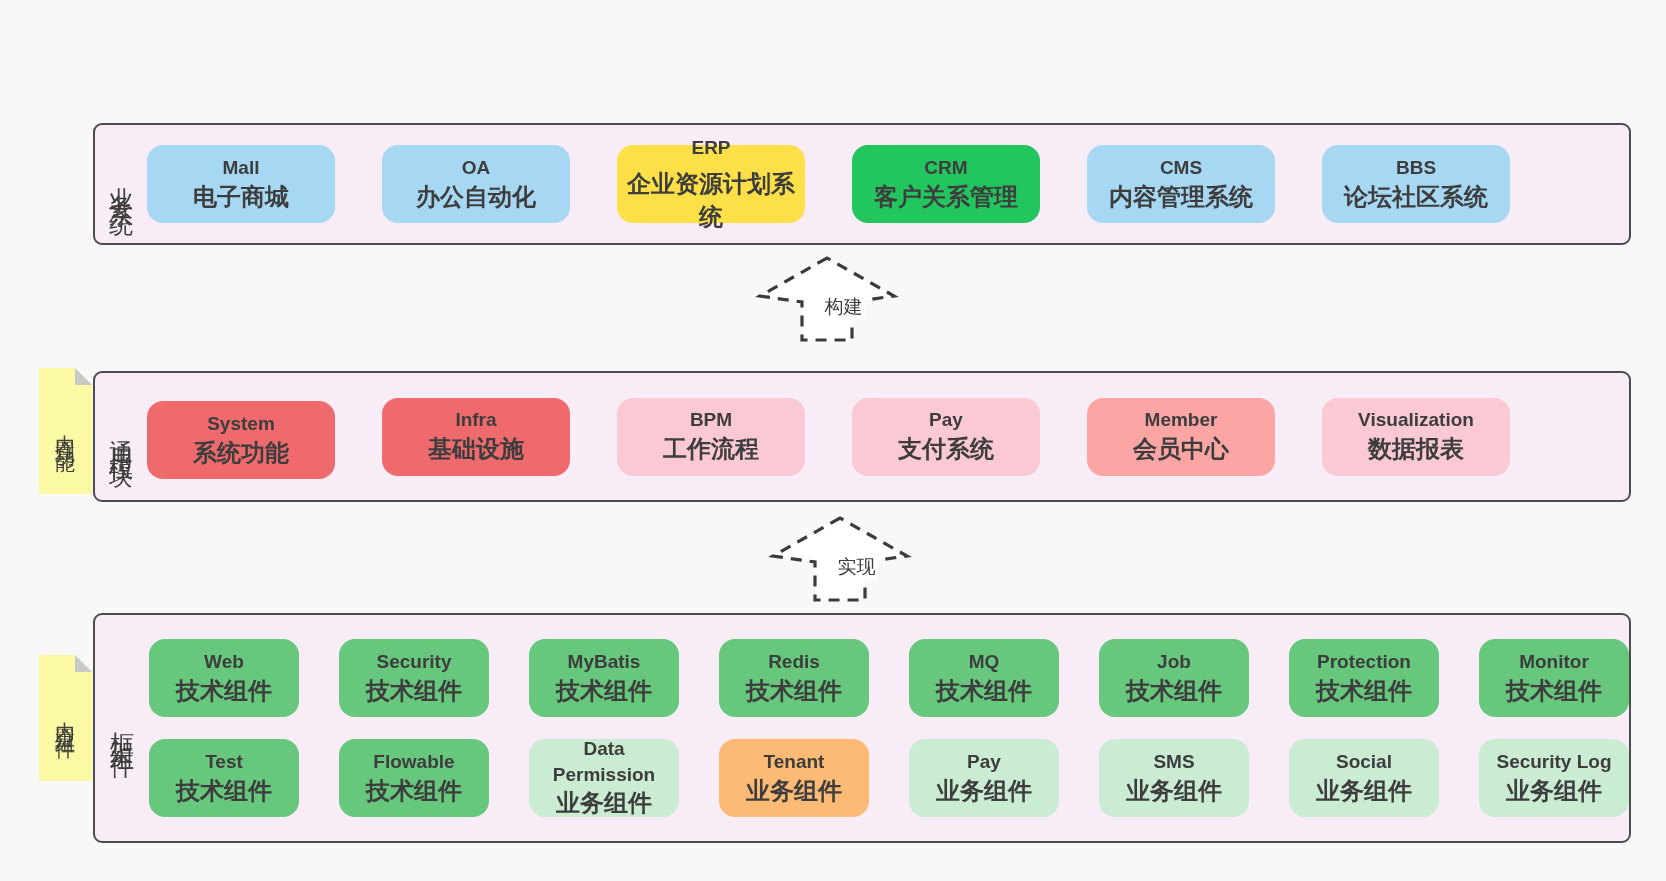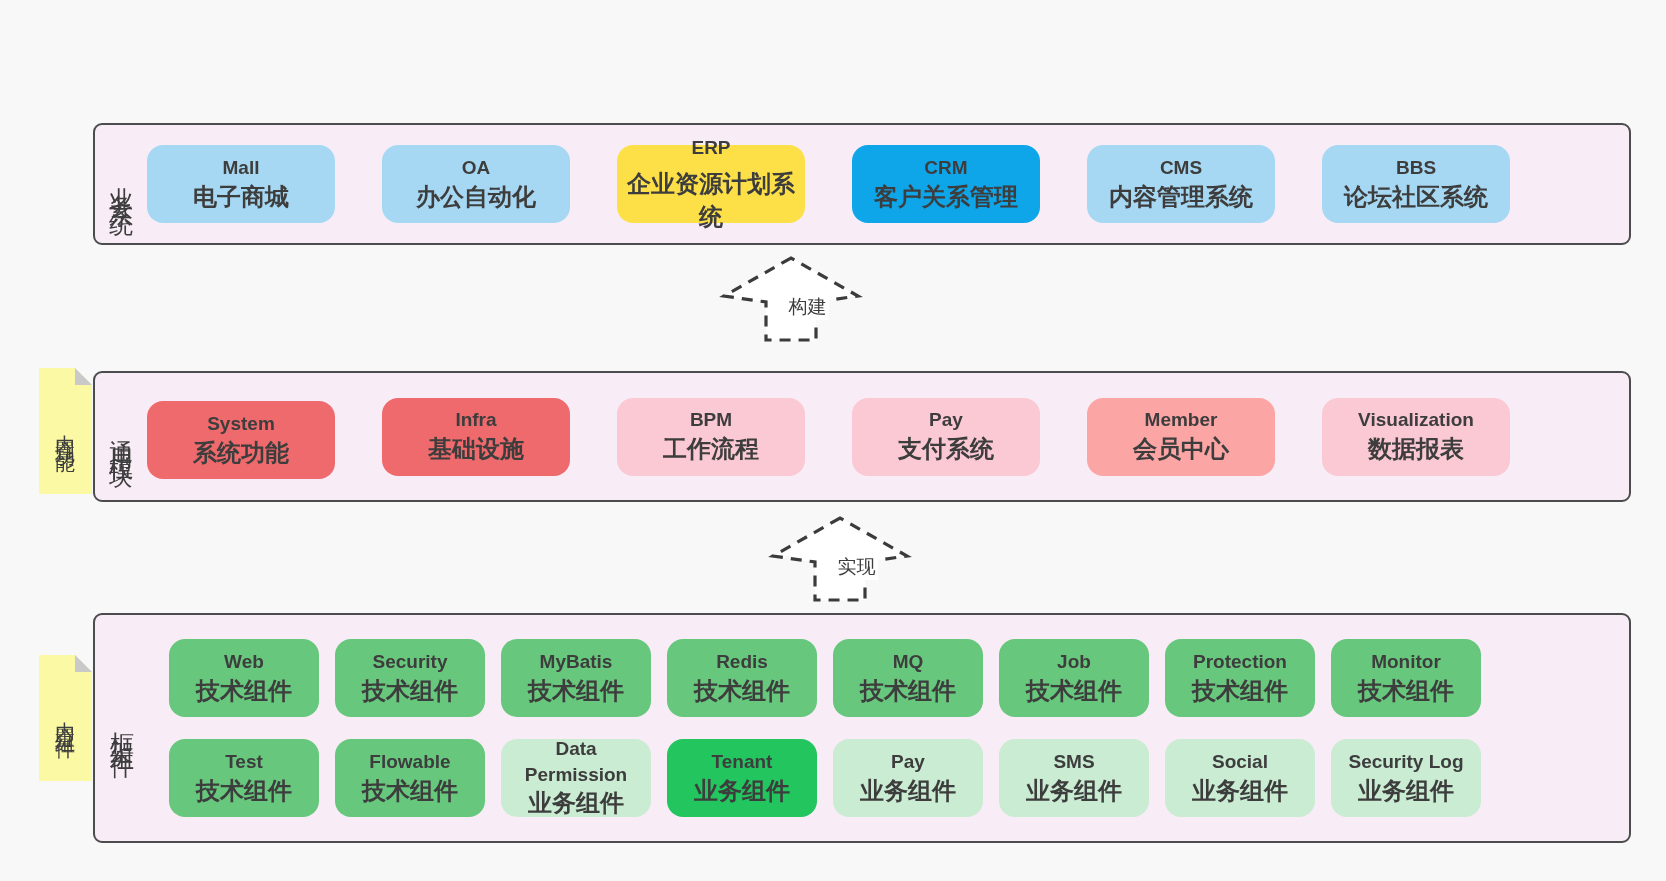--- a/index.html
+++ b/index.html
@@ -23,21 +23,21 @@
   #sec-common{top:371px;height:131px;}
   #sec-framework{top:613px;height:230px;}
   .label-col{width:52px;display:flex;align-items:center;justify-content:center;flex:none;}
   #sec-framework .label-col{width:54px;}
   .v-text{
     writing-mode:vertical-lr;text-orientation:upright;
     font-size:24px;line-height:1;letter-spacing:8px;color:var(--text);
   }
   .boxes{flex:1;display:flex;align-items:center;gap:47px;}
   .rows{flex:1;display:flex;flex-direction:column;justify-content:center;gap:22px;}
-  .rows .boxes{flex:none;gap:16px;margin-left:20px;}
+  .rows .boxes{flex:none;gap:40px;}
   .box{
     width:188px;height:78px;border-radius:16px;flex:none;
     display:flex;flex-direction:column;align-items:center;justify-content:center;
     text-align:center;font-size:19px;line-height:1.35;color:var(--text);
     padding:2px 6px;
     font-weight:bold;
   }
   .rows .box{width:150px;}
   .box-zh{font-size:24px;}
   .note{
@@ -49,21 +49,21 @@
   .note::before{
     content:"";position:absolute;inset:0;background:var(--note-bg);
     clip-path:polygon(0 0,calc(100% - 17px) 0,100% 17px,100% 100%,0 100%);
   }
   .note::after{
     content:"";position:absolute;top:0;right:0;width:17px;height:17px;
     background:var(--note-fold);clip-path:polygon(0 0,100% 100%,0 100%);
   }
   .note .v-text{position:relative;font-size:20px;letter-spacing:6px;}
   .arrow{position:absolute;width:140px;height:86px;}
-  #arrow-build{left:721px;top:256px;}
+  #arrow-build{left:757px;top:256px;}
   #arrow-implement{left:770px;top:516px;}
   .arrow svg{position:absolute;inset:0;overflow:visible;}
   .arrow-label{
     position:absolute;left:46%;top:44%;font-size:19px;color:var(--text);
     background:#ffffff;padding:0 3px;white-space:nowrap;
   }
 </style>
 </head>
 <body>
 
@@ -77,21 +77,21 @@
         <div class="box-zh">电子商城</div>
       </div>
       <div class="box" style="background: rgb(167, 216, 243);">
         <div class="box-en">OA</div>
         <div class="box-zh">办公自动化</div>
       </div>
       <div class="box" style="background: #fde047; gap: 8px;">
         <div class="box-en">ERP</div>
         <div class="box-zh">企业资源计划系统</div>
       </div>
-      <div class="box" style="background: #0ea5e9;">
+      <div class="box" style="background: #22c55e;">
         <div class="box-en">CRM</div>
         <div class="box-zh">客户关系管理</div>
       </div>
       <div class="box" style="background: rgb(167, 216, 243);">
         <div class="box-en">CMS</div>
         <div class="box-zh">内容管理系统</div>
       </div>
       <div class="box" style="background: rgb(167, 216, 243);">
         <div class="box-en">BBS</div>
         <div class="box-zh">论坛社区系统</div>
@@ -196,21 +196,21 @@
           <div class="box-zh">技术组件</div>
         </div>
         <div class="box" style="background: rgb(103, 200, 125);">
           <div class="box-en">Flowable</div>
           <div class="box-zh">技术组件</div>
         </div>
         <div class="box" style="background: rgb(201, 236, 210);">
           <div class="box-en">Data Permission</div>
           <div class="box-zh">业务组件</div>
         </div>
-        <div class="box" style="background: #22c55e;">
+        <div class="box" style="background: #fdba74;">
           <div class="box-en">Tenant</div>
           <div class="box-zh">业务组件</div>
         </div>
         <div class="box" style="background: rgb(201, 236, 210);">
           <div class="box-en">Pay</div>
           <div class="box-zh">业务组件</div>
         </div>
         <div class="box" style="background: rgb(201, 236, 210);">
           <div class="box-en">SMS</div>
           <div class="box-zh">业务组件</div>

